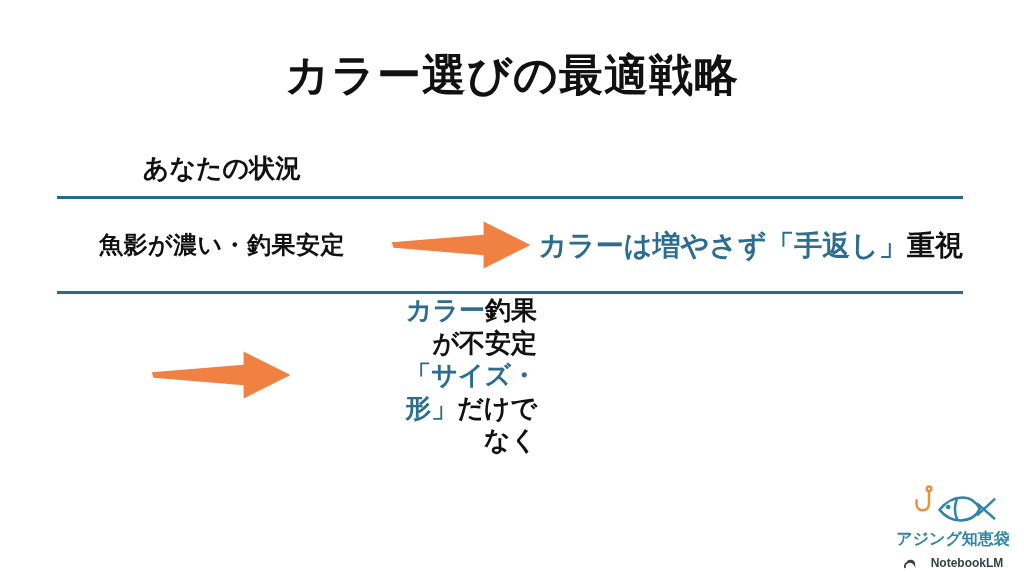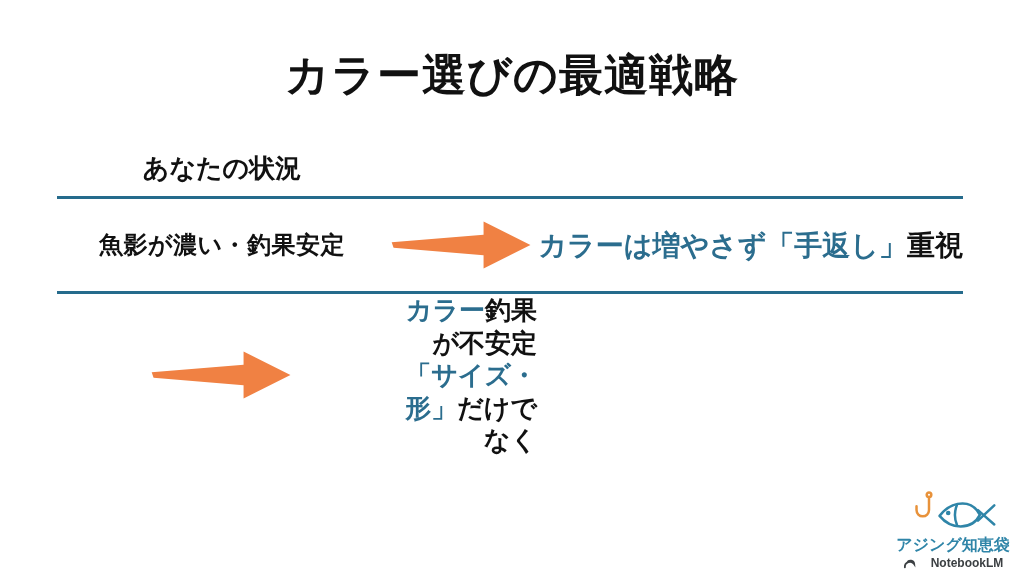--- a/index.html
+++ b/index.html
@@ -77,21 +77,21 @@
     white-space: nowrap;
   }
   .attribution {
     display: flex;
     justify-content: center;
     align-items: center;
     gap: 15px;
     font-size: 12px;
     font-weight: bold;
     color: #3c4043;
-    margin-top: 2px;
+    margin-top: 8px;
     white-space: nowrap;
   }
   .nblm-svg { width: 13px; height: 13px; display: block; }
 </style>
 </head>
 <body>
 
 <div class="slide">
 
   <div class="title">カラー選びの最適戦略</div>

